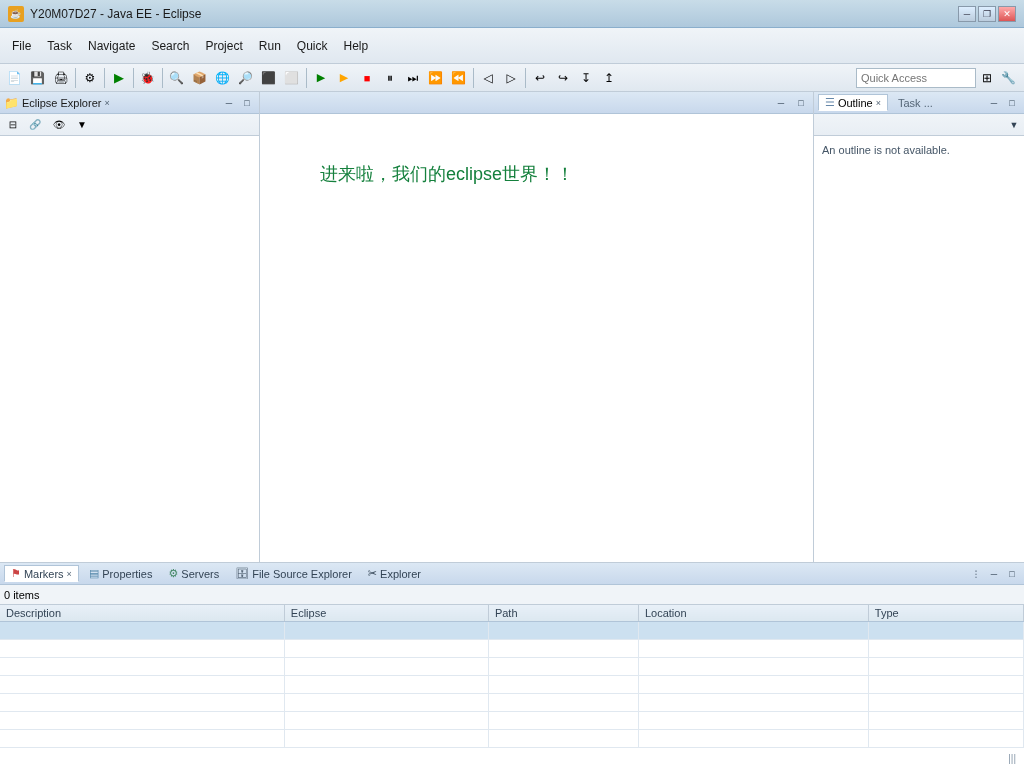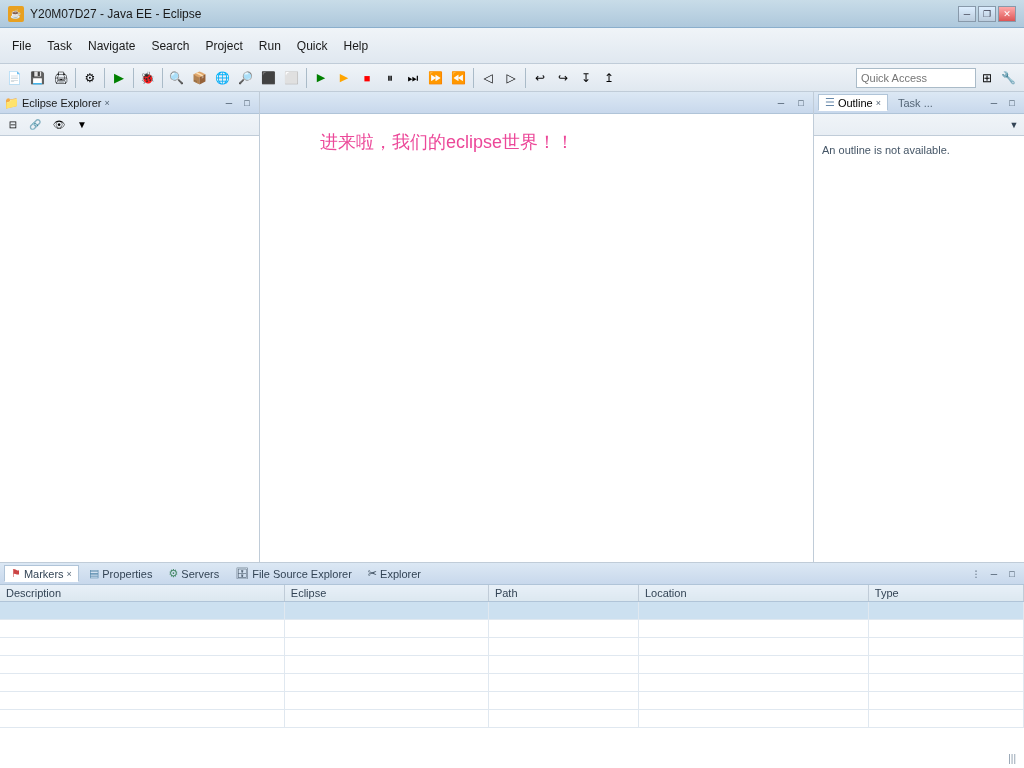--- a/index.html
+++ b/index.html
@@ -209,24 +209,24 @@
       font-size: 9px;
       color: #334455;
     }
     #editor-content {
       flex: 1;
       background: white;
       position: relative;
     }
     #editor-text {
       position: absolute;
-      top: 16px;
+      top: 48px;
       left: 60px;
       font-size: 18px;
-      color: #ec4899;
+      color: #15803d;
       font-weight: normal;
     }
 
     
     #right-panel {
       width: 210px;
       min-width: 210px;
       background: white;
       display: flex;
       flex-direction: column;
@@ -582,20 +582,23 @@
     <div class="bottom-tab">
       <span>✂</span>
       <span>Explorer</span>
     </div>
     <div class="bottom-tab-actions">
       <div class="panel-action-btn">⋮</div>
       <div class="panel-action-btn">─</div>
       <div class="panel-action-btn">□</div>
     </div>
   </div>
+  <div id="bottom-toolbar">
+    <span>0 items</span>
+  </div>
   <div id="bottom-table-container">
     <table id="bottom-table">
       <thead>
         <tr>
           <th>Description</th>
           <th>Eclipse</th>
           <th>Path</th>
           <th>Location</th>
           <th>Type</th>
         </tr>

